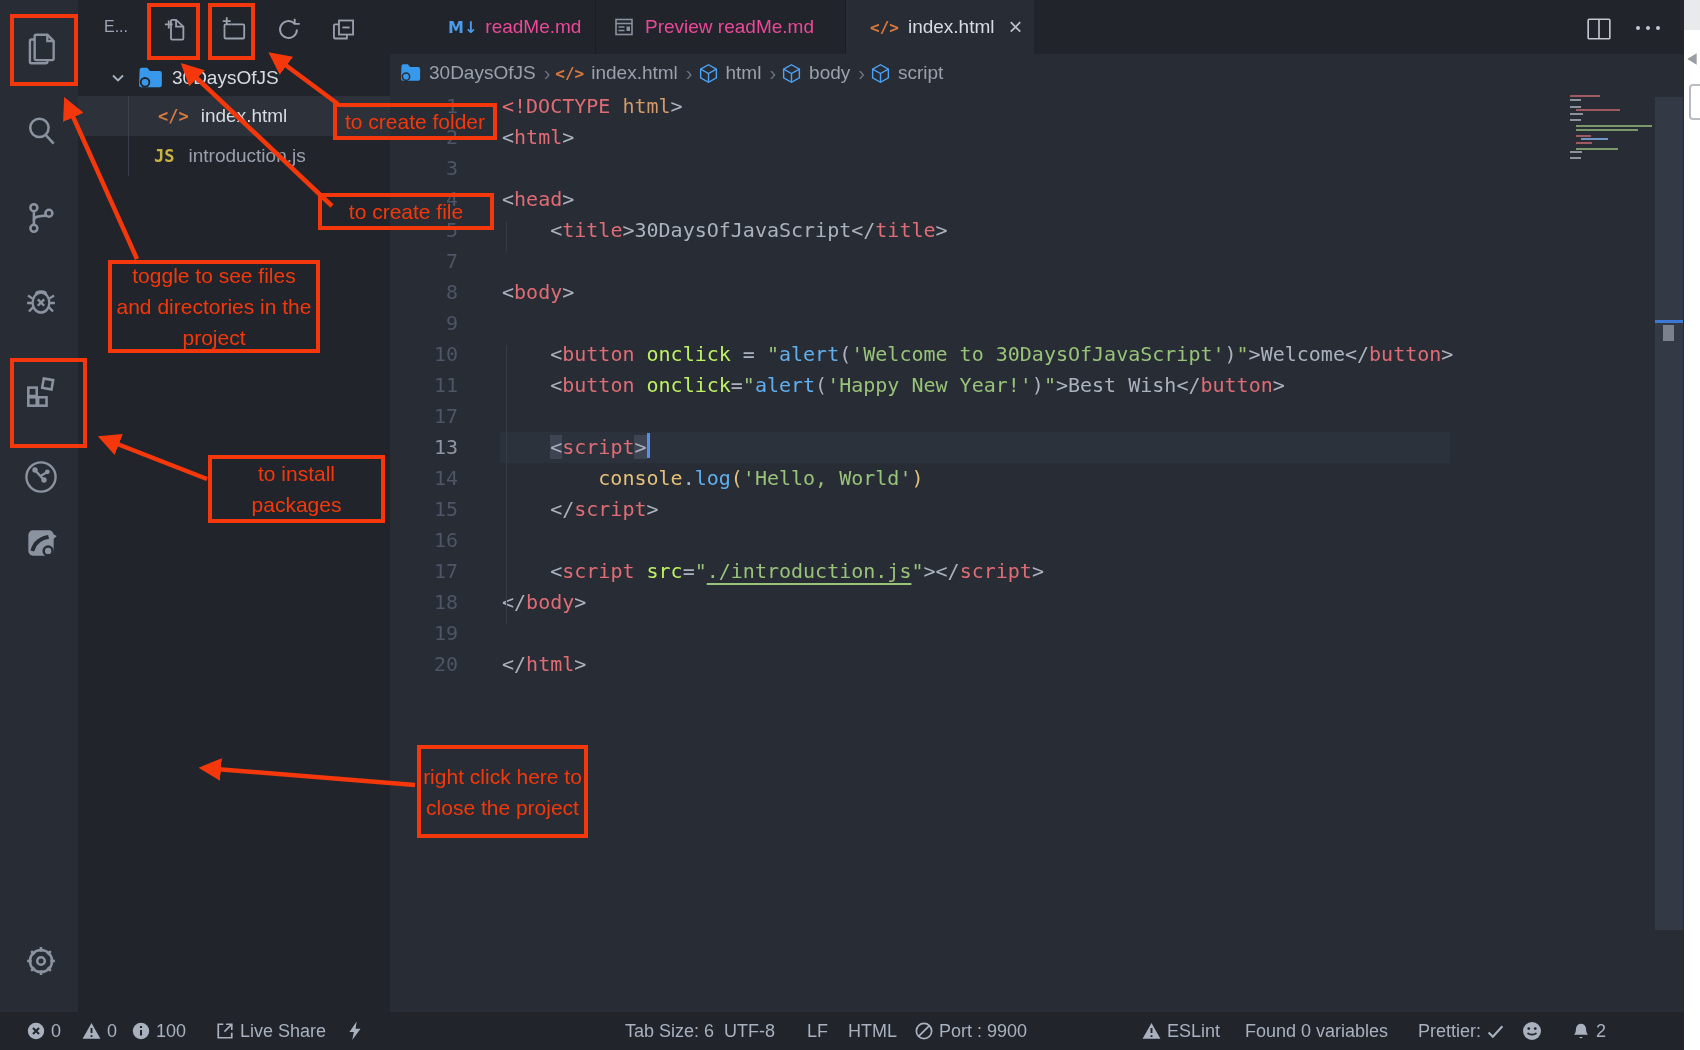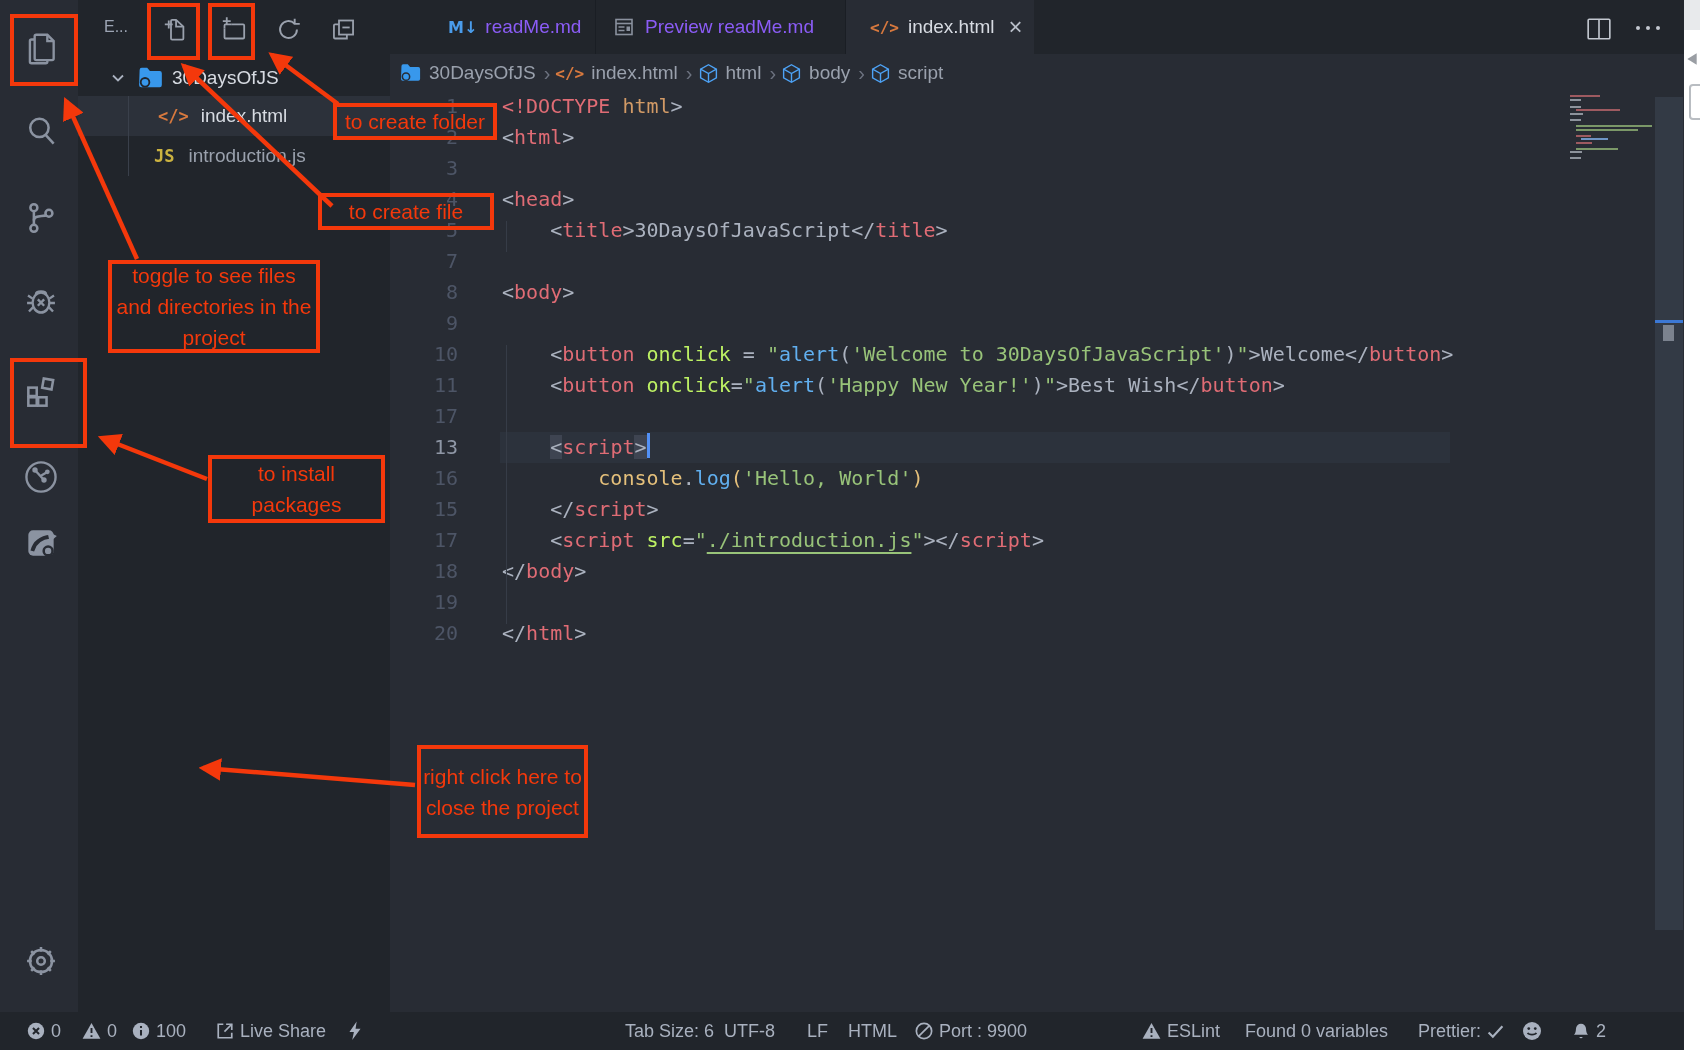--- a/index.html
+++ b/index.html
@@ -16,21 +16,21 @@
   .tool-ic{position:absolute;top:16px;width:27px;height:27px;}
   .trow{position:absolute;left:0;width:312px;height:40px;display:flex;align-items:center;}
   .trow .lbl{font-size:19px;color:#9aa1ad;}
   .trow.sel{background:#2c313a;}
   .trow.sel .lbl,.trow.root .lbl{color:#d7dbe2;}
   .fico{font-family:"DejaVu Sans Mono",monospace;font-weight:bold;}
   #tree-guide{position:absolute;left:50px;top:96px;width:1px;height:80px;background:#3a404b;}
   
   #tabbar{left:390px;top:0;width:1294px;height:54px;background:#21252b;}
   .tab{position:absolute;top:0;height:54px;display:flex;align-items:center;box-sizing:border-box;border-right:1px solid #1a1e24;}
-  .tab .tlbl{font-size:19px;color:#8b5cf6;}
+  .tab .tlbl{font-size:19px;color:#ec4899;}
   .tab.active{background:#282c34;border-right:none;}
   .tab.active .tlbl{color:#d7dbe2;}
   .md-ic{color:#4a9ceb;font-weight:bold;font-size:16px;font-family:"DejaVu Sans",sans-serif;}
   .html-glyph{color:#d8793e;font-size:16px;}
   .closex{color:#b9bfc9;font-size:24px;line-height:24px;}
   
   #breadcrumb{left:390px;top:54px;width:1294px;height:38px;background:#282c34;
               display:flex;align-items:center;padding-left:8px;box-sizing:border-box;}
   #breadcrumb .bc{font-size:19px;color:#9aa1ad;margin:0 5px;}
   #breadcrumb .sep{color:#6d7380;font-size:20px;margin:0 3px;}
@@ -231,22 +231,23 @@
       <div class="crow"><span class="ln">3</span></div>
       <div class="crow"><span class="ln">4</span><span class="tk-p">&lt;</span><span class="tk-t">head</span><span class="tk-p">&gt;</span></div>
       <div class="crow"><span class="ln">5</span><span class="tk-p">    &lt;</span><span class="tk-t">title</span><span class="tk-p">&gt;</span><span class="tk-x">30DaysOfJavaScript</span><span class="tk-p">&lt;/</span><span class="tk-t">title</span><span class="tk-p">&gt;</span></div>
       <div class="crow"><span class="ln">7</span></div>
       <div class="crow"><span class="ln">8</span><span class="tk-p">&lt;</span><span class="tk-t">body</span><span class="tk-p">&gt;</span></div>
       <div class="crow"><span class="ln">9</span></div>
       <div class="crow"><span class="ln">10</span><span class="tk-p">    &lt;</span><span class="tk-t">button</span><span class="tk-a"> onclick</span><span class="tk-p"> = </span><span class="tk-s">"</span><span class="tk-f">alert</span><span class="tk-p">(</span><span class="tk-s">'Welcome to 30DaysOfJavaScript'</span><span class="tk-p">)</span><span class="tk-s">"</span><span class="tk-p">&gt;</span><span class="tk-x">Welcome</span><span class="tk-p">&lt;/</span><span class="tk-t">button</span><span class="tk-p">&gt;</span></div>
       <div class="crow"><span class="ln">11</span><span class="tk-p">    &lt;</span><span class="tk-t">button</span><span class="tk-a"> onclick</span><span class="tk-p">=</span><span class="tk-s">"</span><span class="tk-f">alert</span><span class="tk-p">(</span><span class="tk-s">'Happy New Year!'</span><span class="tk-p">)</span><span class="tk-s">"</span><span class="tk-p">&gt;</span><span class="tk-x">Best Wish</span><span class="tk-p">&lt;/</span><span class="tk-t">button</span><span class="tk-p">&gt;</span></div>
       <div class="crow"><span class="ln">17</span></div>
       <div class="crow active"><div class="band"></div><span class="ln">13</span><span class="tk-p">    </span><span class="tk-hp">&lt;</span><span class="tk-t">script</span><span class="tk-hp">&gt;</span><span class="tk-cur"></span></div>
-      <div class="crow"><span class="ln">16</span><span class="tk-p">        </span><span class="tk-o">console</span><span class="tk-p">.</span><span class="tk-f">log</span><span class="tk-o">(</span><span class="tk-s">'Hello, World'</span><span class="tk-o">)</span></div>
+      <div class="crow"><span class="ln">14</span><span class="tk-p">        </span><span class="tk-o">console</span><span class="tk-p">.</span><span class="tk-f">log</span><span class="tk-o">(</span><span class="tk-s">'Hello, World'</span><span class="tk-o">)</span></div>
       <div class="crow"><span class="ln">15</span><span class="tk-p">    &lt;/</span><span class="tk-t">script</span><span class="tk-p">&gt;</span></div>
+      <div class="crow"><span class="ln">16</span></div>
       <div class="crow"><span class="ln">17</span><span class="tk-p">    &lt;</span><span class="tk-t">script</span><span class="tk-a"> src</span><span class="tk-p">=</span><span class="tk-s">"</span><span class="tk-link">./introduction.js</span><span class="tk-s">"</span><span class="tk-p">&gt;</span><span class="tk-p">&lt;/</span><span class="tk-t">script</span><span class="tk-p">&gt;</span></div>
       <div class="crow"><span class="ln">18</span><span class="tk-p">&lt;/</span><span class="tk-t">body</span><span class="tk-p">&gt;</span></div>
       <div class="crow"><span class="ln">19</span></div>
       <div class="crow"><span class="ln">20</span><span class="tk-p">&lt;/</span><span class="tk-t">html</span><span class="tk-p">&gt;</span></div>
     </div>
   <div class="iguide" style="top:221px;height:31px"></div>
   <div class="iguide" style="top:345px;height:279px"></div>
 
   <div id="minimap">
       <div style="position: absolute; left: 1570px; top: 95px; width: 30px; height: 2px; background: rgb(158, 90, 96);"></div>

